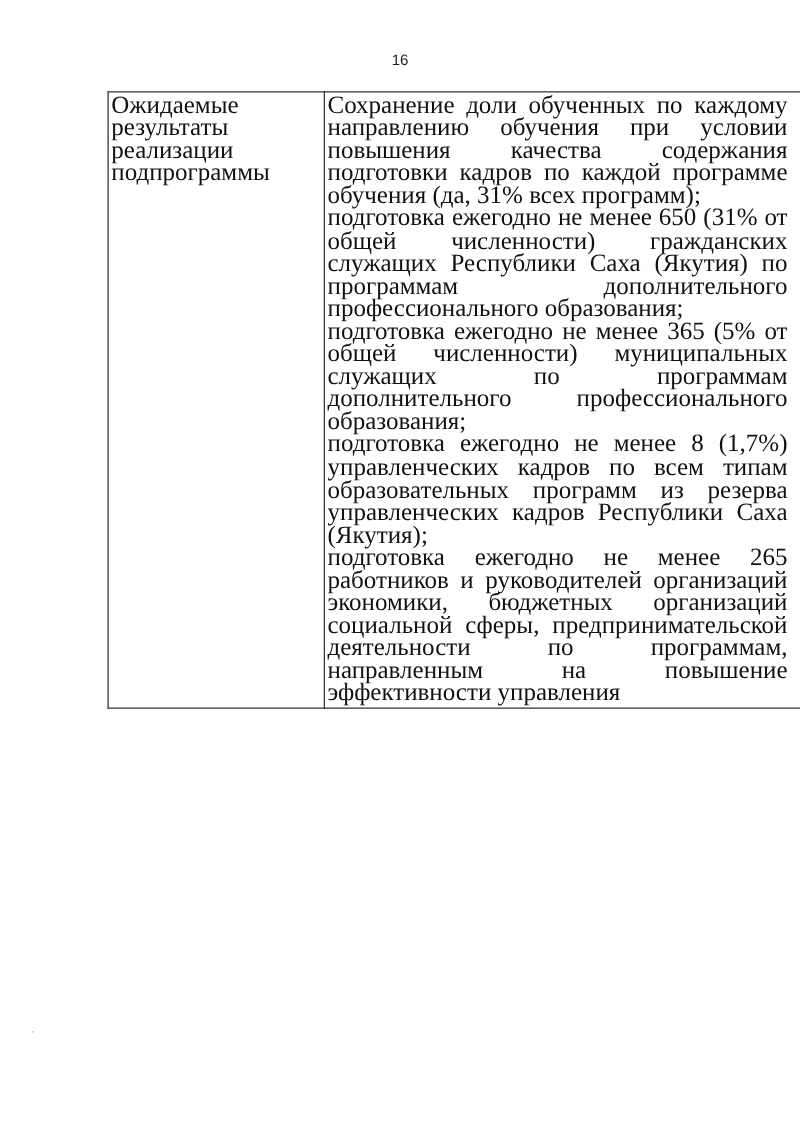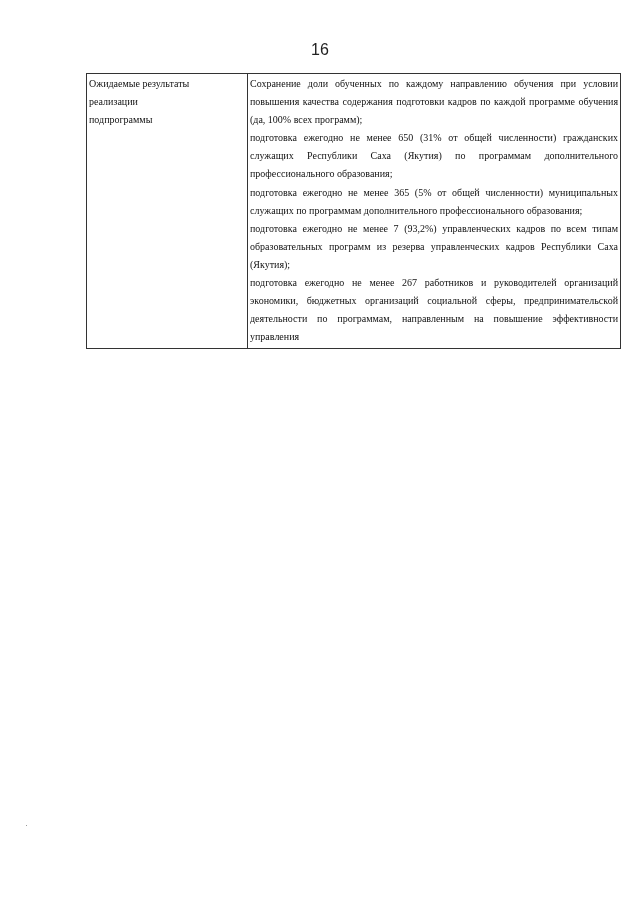--- a/index.html
+++ b/index.html
@@ -1,46 +1,46 @@
 <!DOCTYPE html>
 <html><head>
 <meta charset="utf-8">
 <style>
   html, body { margin:0; padding:0; background:#ffffff; }
   body { width:640px; height:905px; position:relative; overflow:hidden;
          font-family:"Liberation Serif", serif; color:#111; }
   .page-number { position:absolute; top:41px; left:0; width:640px; text-align:center;
-         font-family:"Liberation Sans", sans-serif; font-size:16px; color:#222; }
+         font-family:"Liberation Sans", sans-serif; font-size:12px; color:#222; }
   .results-table { position:absolute; left:86px; top:73px; width:530px;
          border-collapse:collapse; table-layout:fixed; }
-  .results-table td { border:1px solid #333; vertical-align:top; padding:1px 2px 2px 2px;
-         font-size:10px; line-height:18.1px; }
+  .results-table td { border:1px solid #333; vertical-align:top; padding:1px 14px 2px 2px;
+         font-size:20px; line-height:18.1px; }
   .col-label { width:156px; }
   .col-content { width:368px; text-align:justify; }
   .col-content p { margin:0; text-align:justify; }
   .label-text { white-space:pre-line; }
   .speck { position:absolute; left:26px; top:825px; width:1px; height:1px; background:#999; }
 </style>
 </head>
 <body>
 
 <div class="page-number">16</div>
 
 <table class="results-table">
   <tbody>
       <tr>
     <td class="col-label">
       <span class="label-text">Ожидаемые результаты
 реализации
 подпрограммы</span>
     </td>
     <td class="col-content">
-      <p>Сохранение доли обученных по каждому направлению обучения при условии повышения качества содержания подготовки кадров по каждой программе обучения (да, 100% всех программ);</p>
+      <p>Сохранение доли обученных по каждому направлению обучения при условии повышения качества содержания подготовки кадров по каждой программе обучения (да, 31% всех программ);</p>
       <p>подготовка ежегодно не менее 650 (31% от общей численности) гражданских служащих Республики Саха (Якутия) по программам дополнительного профессионального образования;</p>
       <p>подготовка ежегодно не менее 365 (5% от общей численности) муниципальных служащих по программам дополнительного профессионального образования;</p>
-      <p>подготовка ежегодно не менее 7 (93,2%) управленческих кадров по всем типам образовательных программ из резерва управленческих кадров Республики Саха (Якутия);</p>
-      <p>подготовка ежегодно не менее 267 работников и руководителей организаций экономики, бюджетных организаций социальной сферы, предпринимательской деятельности по программам, направленным на повышение эффективности управления</p>
+      <p>подготовка ежегодно не менее 8 (1,7%) управленческих кадров по всем типам образовательных программ из резерва управленческих кадров Республики Саха (Якутия);</p>
+      <p>подготовка ежегодно не менее 265 работников и руководителей организаций экономики, бюджетных организаций социальной сферы, предпринимательской деятельности по программам, направленным на повышение эффективности управления</p>
     </td>
   </tr>
 </tbody>
   </table>
 
 <div class="speck"></div>
 
 </body></html>

